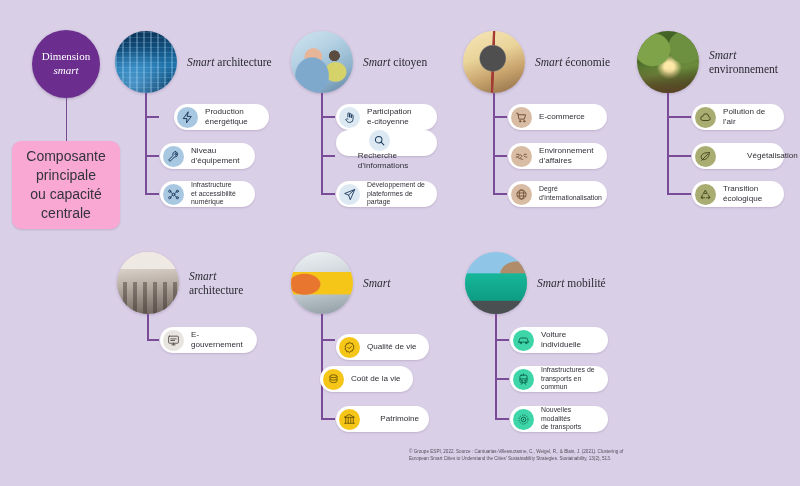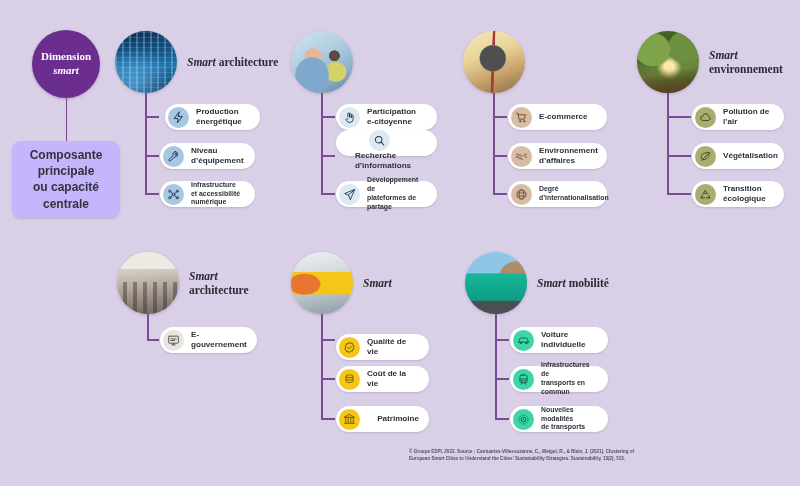--- a/index.html
+++ b/index.html
@@ -2,21 +2,21 @@
 <html><head>
 <meta charset="utf-8">
 <style>
   * { box-sizing: border-box; margin: 0; padding: 0; }
   html, body {
     width: 800px; height: 486px;
     background: #d9cfe6;
     font-family: "Liberation Sans", sans-serif;
     overflow: hidden;
   }
-  #stage { position: relative; width: 800px; height: 442px; font-weight: bold; }
+  #stage { position: relative; width: 800px; height: 442px; }
 
   
   .vline, .hline, .stem { position: absolute; background: #7a4b96; }
   .vline { width: 1.5px; }
   .hline { height: 1.5px; }
   .stem  { width: 1.5px; }
 
   
   .hub { position: absolute; }
   .hub-circle {
@@ -40,23 +40,23 @@
     display: flex; align-items: center; justify-content: center;
     text-align: center;
     font-family: "Liberation Serif", serif;
     color: #fff; font-size: 11px; line-height: 1.25;
     box-shadow: 0 1px 3px rgba(60,30,80,.25);
   }
   .dim-circle span i { font-style: italic; display: block; }
 
   .pill-central {
     position: absolute;
-    background: #c4b5fd; border-radius: 9px;
+    background: #f9a8d4; border-radius: 9px;
     padding: 6px 9px; text-align: center;
-    font-size: 12px; color: #33333b; line-height: 1.35;
+    font-size: 14px; color: #33333b; line-height: 1.35;
     box-shadow: 0 1px 2px rgba(60,30,80,.16);
     white-space: pre-line;
   }
 
   
   .pill {
     position: absolute; height: 26px;
     background: #fff; border-radius: 13px;
     display: flex; align-items: center;
     padding-left: 3px; padding-right: 10px;
@@ -134,21 +134,21 @@
   <div class="pill-central" style="left:12px; top:141px; width:108px;">Composante principale
 ou capacité centrale</div>
 
   <div id="branch-layer">
       <div class="hub" style="left: 115px; top: 31px;">
         <div class="hub-circle ph-arch"></div>
         <div class="hub-title"><div><i>Smart</i> architecture</div></div>
       </div>
       <div class="vline" style="left: 145.25px; top: 93px; height: 101px;"></div>
       <div class="hline" style="left: 145.25px; top: 116px; width: 14px;"></div>
-      <div class="pill" style="left: 165px; top: 104px; width: 95px;">
+      <div class="pill" style="left: 174px; top: 104px; width: 95px;">
         <span class="ico" style="background: rgb(168, 199, 224); color: rgb(28, 58, 94);">
           <svg viewBox="0 0 24 24" fill="none" stroke="currentColor" stroke-width="1.8" stroke-linecap="round" stroke-linejoin="round">
             <path d="M13 2 4 14h7l-1 8 9-12h-7z"></path>
           </svg>
         </span>
         <span class="lbl">Production
 énergétique</span>
       </div>
       <div class="hline" style="left: 145.25px; top: 155px; width: 14px;"></div>
       <div class="pill" style="left: 160px; top: 143px; width: 95px;">
@@ -172,20 +172,21 @@
             <circle cx="12" cy="12" r="2.4"></circle>
             <path d="M6.6 7.4 10 10.4M17.4 7.4 14 10.4M6.6 16.6 10 13.6M17.4 16.6 14 13.6"></path>
           </svg>
         </span>
         <span class="lbl">Infrastructure
 et accessibilité
 numérique</span>
       </div>
       <div class="hub" style="left: 291px; top: 31px;">
         <div class="hub-circle ph-cit"></div>
+        <div class="hub-title"><div><i>Smart</i> citoyen</div></div>
       </div>
       <div class="vline" style="left: 321.25px; top: 93px; height: 101px;"></div>
       <div class="hline" style="left: 321.25px; top: 116px; width: 14px;"></div>
       <div class="pill" style="left: 336px; top: 104px; width: 101px;">
         <span class="ico" style="background: rgb(220, 233, 242); color: rgb(28, 58, 94);">
           <svg viewBox="0 0 24 24" fill="none" stroke="currentColor" stroke-width="1.7" stroke-linecap="round" stroke-linejoin="round">
             <path d="M9 11V5a1.6 1.6 0 0 1 3.2 0v6"></path>
             <path d="M12.2 11V6.4a1.6 1.6 0 0 1 3.2 0V12"></path>
             <path d="M15.4 12V8.6a1.6 1.6 0 0 1 3.2 0V15a6 6 0 0 1-6 6h-1.3a5 5 0 0 1-3.8-1.8L5 16l1.2-1.2a2 2 0 0 1 2.6-.2L9 15"></path>
           </svg>
@@ -210,20 +211,21 @@
           <svg viewBox="0 0 24 24" fill="none" stroke="currentColor" stroke-width="1.7" stroke-linecap="round" stroke-linejoin="round">
             <path d="M21 3 3 10.2l7.3 2.9L13.2 21z"></path>
             <path d="M10.3 13.1 21 3"></path>
           </svg>
         </span>
         <span class="lbl">Développement de
 plateformes de partage</span>
       </div>
       <div class="hub" style="left: 463px; top: 31px;">
         <div class="hub-circle ph-eco"></div>
+        <div class="hub-title"><div><i>Smart</i> économie</div></div>
       </div>
       <div class="vline" style="left: 493.25px; top: 93px; height: 101px;"></div>
       <div class="hline" style="left: 493.25px; top: 116px; width: 14px;"></div>
       <div class="pill" style="left: 508px; top: 104px; width: 99px;">
         <span class="ico" style="background: rgb(216, 189, 164); color: rgb(107, 74, 48);">
           <svg viewBox="0 0 24 24" fill="none" stroke="currentColor" stroke-width="1.7" stroke-linecap="round" stroke-linejoin="round">
             <path d="M3 4h2.2l2 11h10l2.3-8H6"></path>
             <circle cx="9.5" cy="19" r="1.4"></circle>
             <circle cx="17" cy="19" r="1.4"></circle>
           </svg>
@@ -263,21 +265,21 @@
       <div class="hline" style="left: 667.25px; top: 116px; width: 24px;"></div>
       <div class="pill" style="left: 692px; top: 104px; width: 92px;">
         <span class="ico" style="background: rgb(169, 173, 114); color: rgb(63, 69, 25);">
           <svg viewBox="0 0 24 24" fill="none" stroke="currentColor" stroke-width="1.7" stroke-linecap="round" stroke-linejoin="round">
             <path d="M6.5 17.5a4 4 0 0 1 .6-7.96A5.5 5.5 0 0 1 18 10.6a3.5 3.5 0 0 1-.5 6.9z"></path>
           </svg>
         </span>
         <span class="lbl">Pollution de l’air</span>
       </div>
       <div class="hline" style="left: 667.25px; top: 155px; width: 24px;"></div>
-      <div class="pill" style="left: 692px; top: 143px; width: 92px;">
+      <div class="pill" style="left: 692px; top: 143px; width: 92px; gap: 24px;">
         <span class="ico" style="background: rgb(169, 173, 114); color: rgb(63, 69, 25);">
           <svg viewBox="0 0 24 24" fill="none" stroke="currentColor" stroke-width="1.7" stroke-linecap="round" stroke-linejoin="round">
             <path d="M19 5c0 8-5.6 13-11.4 13A4.6 4.6 0 0 1 4 13.4C4 7.6 9.5 4.2 19 5z"></path>
             <path d="M5 19 16 8"></path>
           </svg>
         </span>
         <span class="lbl">Végétalisation</span>
       </div>
       <div class="hline" style="left: 667.25px; top: 193px; width: 24px;"></div>
       <div class="pill" style="left: 692px; top: 181px; width: 92px;">
@@ -317,21 +319,21 @@
       <div class="pill" style="left: 336px; top: 334px; width: 93px;">
         <span class="ico" style="background: rgb(245, 197, 24); color: rgb(107, 82, 0);">
           <svg viewBox="0 0 24 24" fill="none" stroke="currentColor" stroke-width="1.7" stroke-linecap="round" stroke-linejoin="round">
             <path d="M12 2.5l2.3 1.9 3-.2.6 2.9 2.5 1.6-1.3 2.7 1.3 2.7-2.5 1.6-.6 2.9-3-.2L12 21.5l-2.3-1.9-3 .2-.6-2.9-2.5-1.6L4.9 12 3.6 9.3l2.5-1.6.6-2.9 3 .2z"></path>
             <path d="M9 12l2.2 2.2L15.4 10"></path>
           </svg>
         </span>
         <span class="lbl">Qualité de vie</span>
       </div>
       <div class="hline" style="left: 321.25px; top: 378px; width: 14px;"></div>
-      <div class="pill" style="left: 336px; top: 366px; width: 93px; align-items: center;">
+      <div class="pill" style="left: 320px; top: 366px; width: 93px; align-items: center;">
         <span class="ico" style="background: rgb(245, 197, 24); color: rgb(107, 82, 0);">
           <svg viewBox="0 0 24 24" fill="none" stroke="currentColor" stroke-width="1.6">
             <ellipse cx="12" cy="6" rx="6.5" ry="2.6"></ellipse>
             <path d="M5.5 6v4.5c0 1.4 2.9 2.6 6.5 2.6s6.5-1.2 6.5-2.6V6"></path>
             <path d="M5.5 10.5V15c0 1.4 2.9 2.6 6.5 2.6s6.5-1.2 6.5-2.6v-4.5"></path>
           </svg>
         </span>
         <span class="lbl">Coût de la vie</span>
       </div>
       <div class="hline" style="left: 321.25px; top: 418px; width: 14px;"></div>

